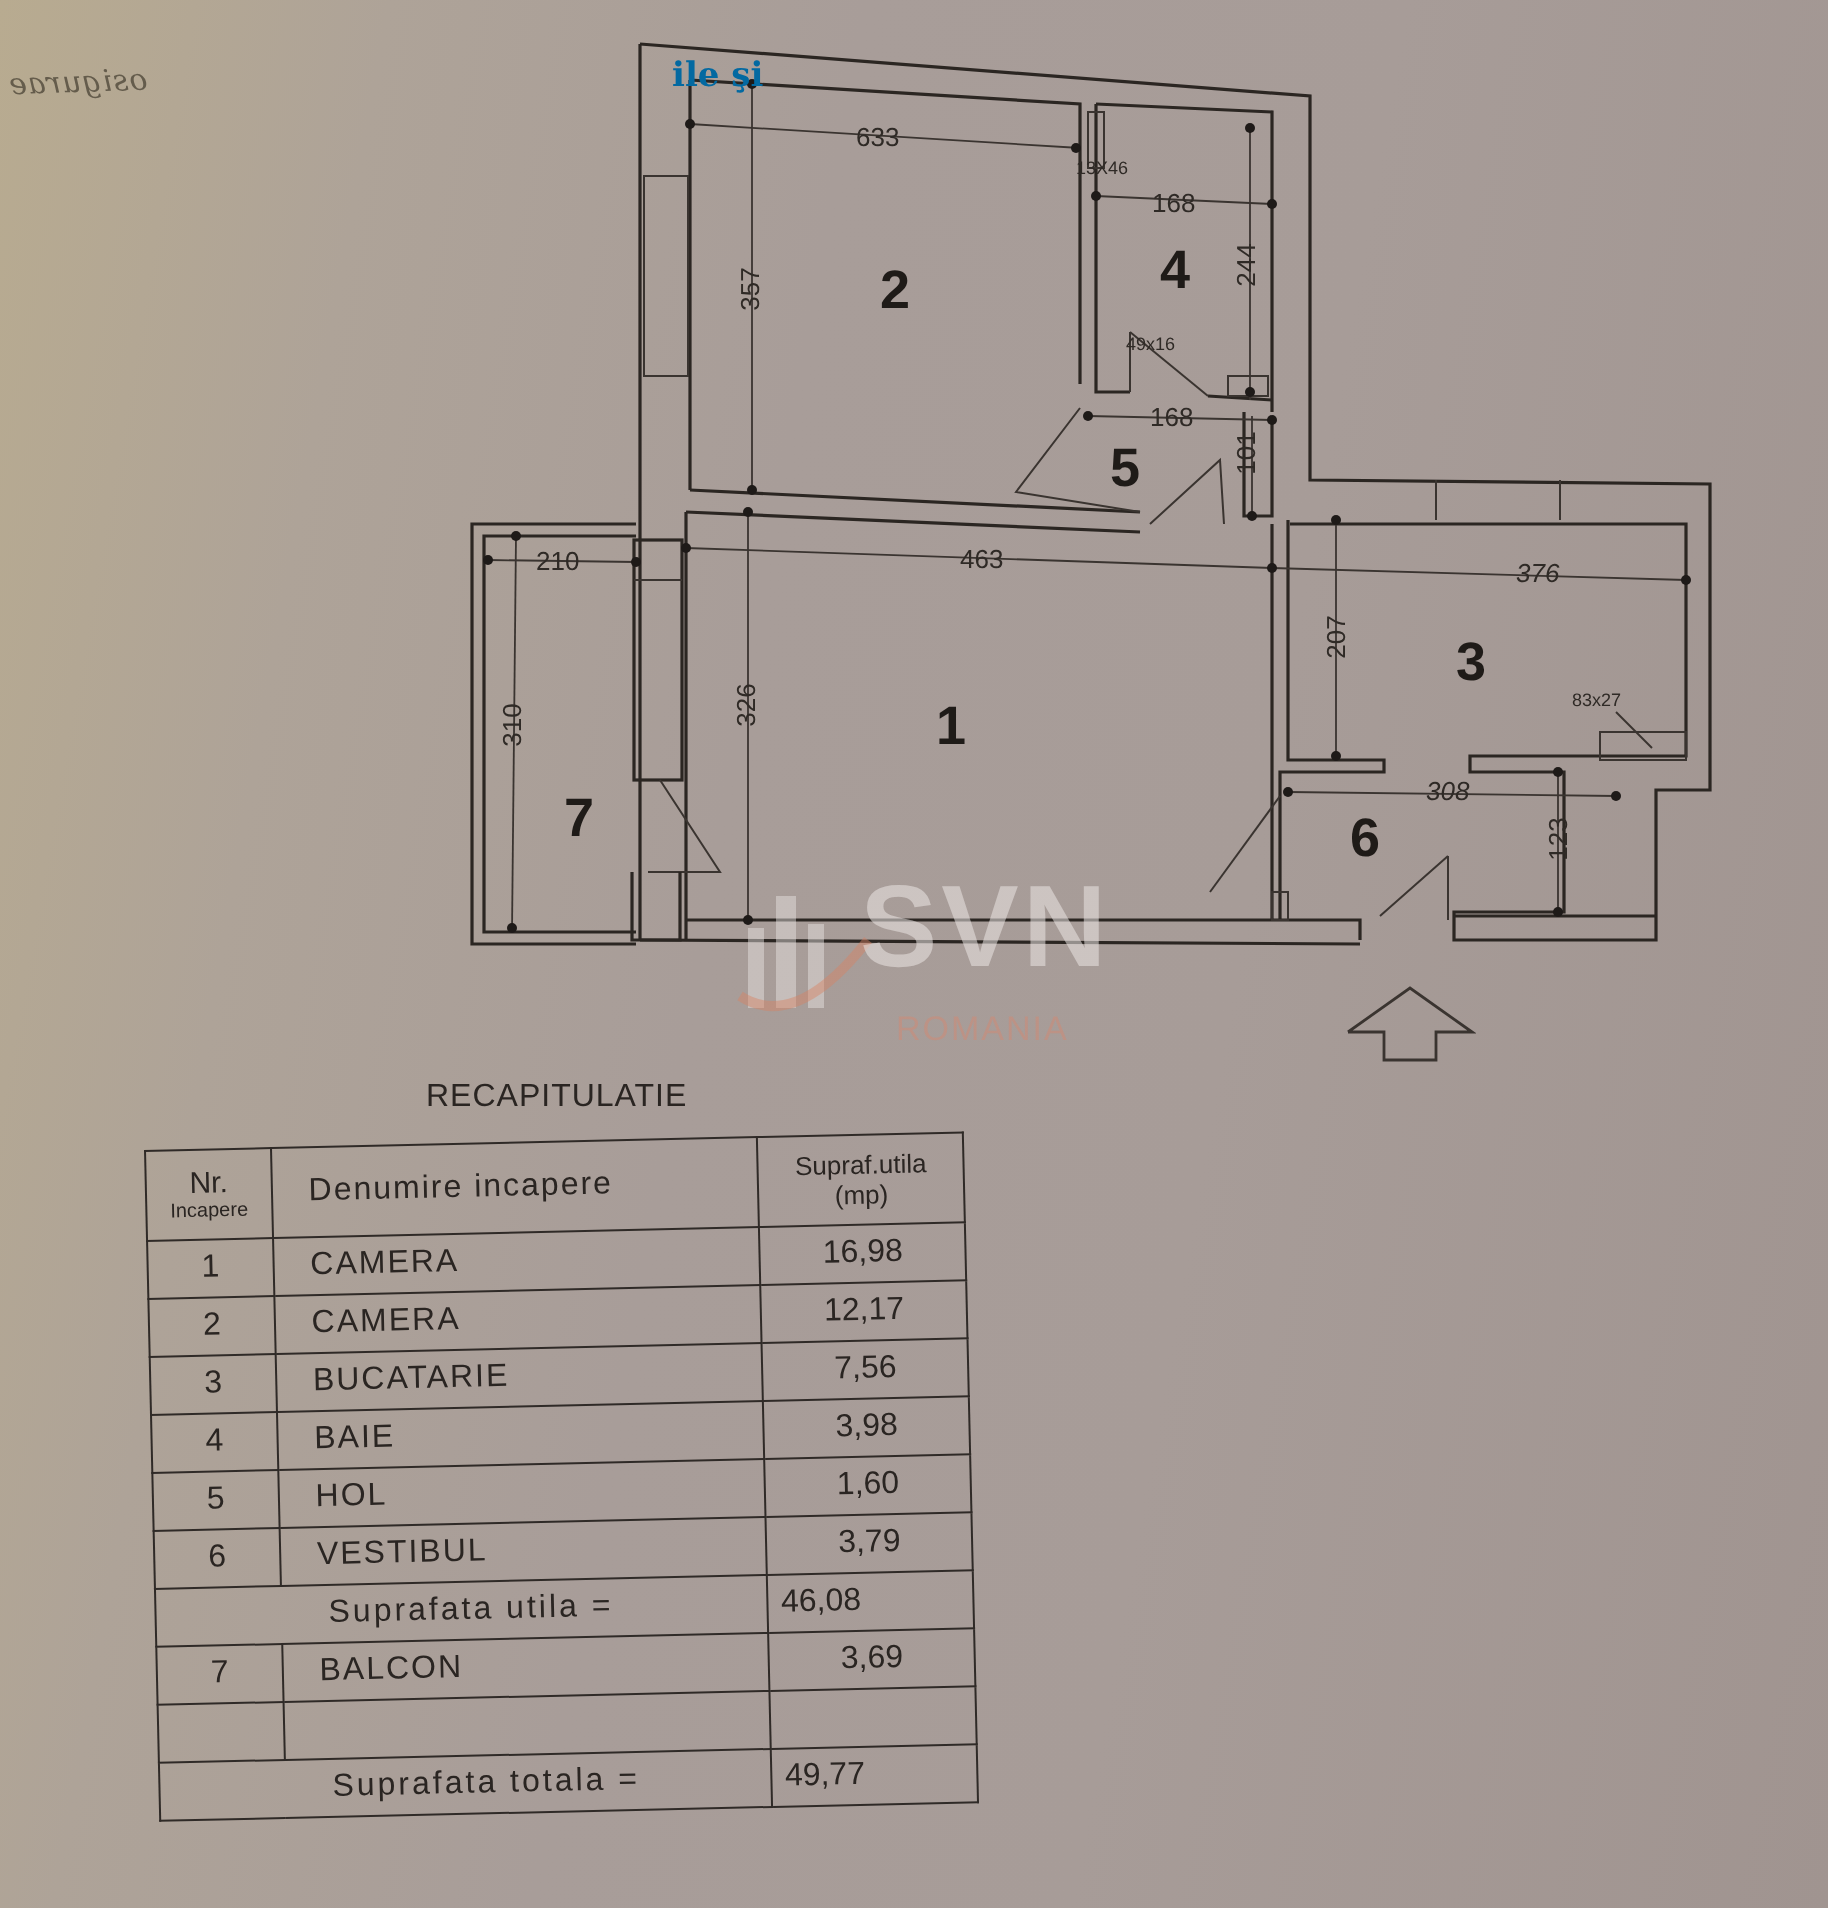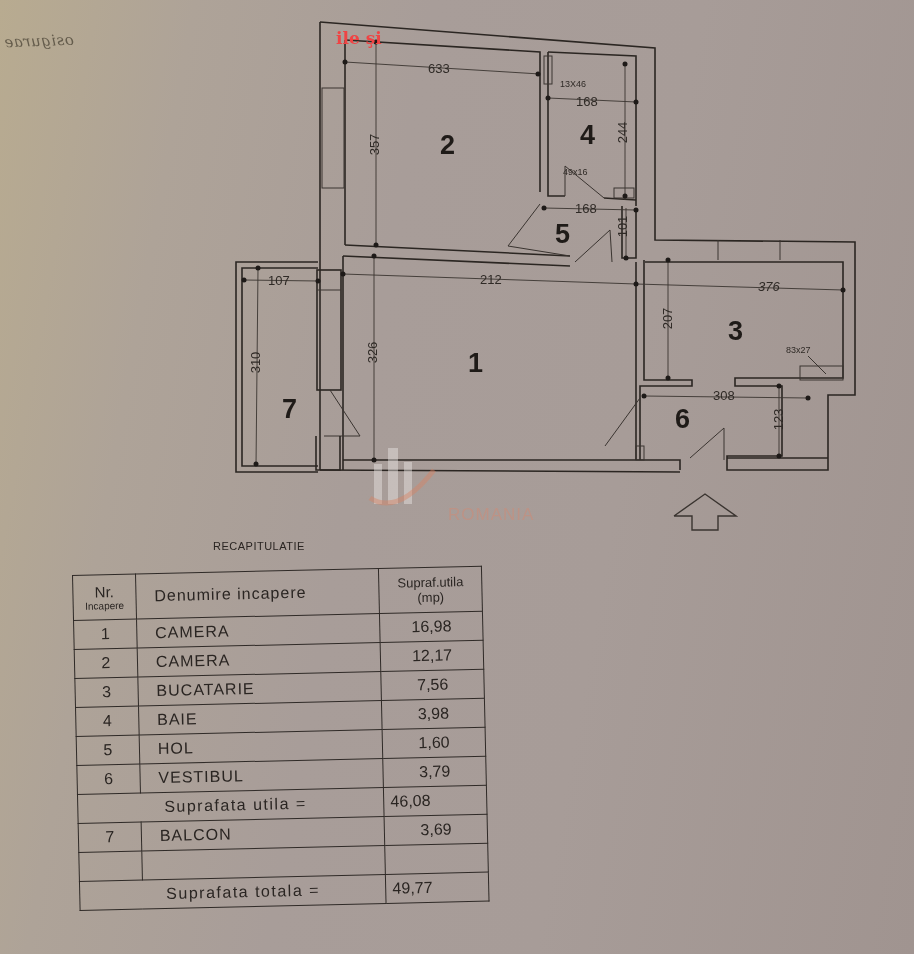--- a/index.html
+++ b/index.html
@@ -18,26 +18,26 @@
   }
   .plan-svg { position: absolute; left: 0; top: 0; }
   .wall { fill: none; stroke: #2b2622; stroke-width: 1.6; }
   .thin { fill: none; stroke: #3a3430; stroke-width: 1; }
   .dim { fill: none; stroke: #3a3430; stroke-width: 0.9; }
   .dot { fill: #1e1a18; }
   .dim-label { position: absolute; font-size: 13px; color: #2f2a26; background: transparent; line-height: 1; }
   .dim-label.vert { transform: rotate(-90deg); transform-origin: center; }
   .dim-label.small { font-size: 9px; }
   .room-num { position: absolute; font-size: 27px; font-weight: bold; color: #1f1b18; line-height: 1; }
-  .corner-text { position: absolute; left: 336px; top: 28px; font-family: "DejaVu Serif", serif; font-size: 17px; font-weight: bold; color: #ef4444; }
+  .corner-text { position: absolute; left: 336px; top: 28px; font-family: "DejaVu Serif", serif; font-size: 17px; font-weight: bold; color: #0369a1; }
   .watermark { position: absolute; left: 340px; top: 435px; width: 260px; height: 95px; pointer-events: none; }
   .wm-text { position: absolute; left: 90px; top: 0; font-size: 58px; font-weight: bold; color: rgba(235,230,228,0.55); letter-spacing: 2px; line-height: 1; }
   .wm-sub { position: absolute; left: 108px; top: 70px; font-size: 17px; color: rgba(215,135,110,0.45); letter-spacing: 1px; }
   .wm-bars { position: absolute; left: 28px; top: 5px; }
-  .recap-title { position: absolute; left: 213px; top: 540px; font-size: 11px; color: #2a2522; letter-spacing: 0.5px; }
+  .recap-title { position: absolute; left: 213px; top: 540px; font-size: 16px; color: #2a2522; letter-spacing: 0.5px; }
   .recap-table {
     position: absolute; left: 72px; top: 575px; width: 410px;
     border-collapse: collapse; transform: rotate(-1.3deg); transform-origin: left top;
     font-size: 16px; color: #2a2522;
   }
   .recap-table td, .recap-table th { border: 1.3px solid #2f2a27; padding: 0 6px; height: 28px; font-weight: normal; }
   .recap-table th { height: 44px; }
   .c-nr { width: 50px; text-align: center; }
   .c-name { width: 220px; text-align: left; padding-left: 18px !important; letter-spacing: 1px; }
   .c-area { width: 90px; text-align: center; }
@@ -159,44 +159,45 @@
   <div class="room-num" style="left:555px;top:221px;">5</div>
   <div class="room-num" style="left:675px;top:406px;">6</div>
   <div class="room-num" style="left:282px;top:396px;">7</div>
 
   <div class="dim-label" style="left:428px;top:62px;">633</div>
   <div class="dim-label vert" style="left:364px;top:138px;">357</div>
   <div class="dim-label" style="left:576px;top:95px;">168</div>
   <div class="dim-label vert" style="left:612px;top:126px;">244</div>
   <div class="dim-label" style="left:575px;top:202px;">168</div>
   <div class="dim-label vert" style="left:612px;top:220px;">101</div>
-  <div class="dim-label" style="left:480px;top:273px;">212</div>
+  <div class="dim-label" style="left:480px;top:273px;">463</div>
   <div class="dim-label vert" style="left:362px;top:346px;">326</div>
-  <div class="dim-label" style="left:268px;top:274px;">107</div>
+  <div class="dim-label" style="left:268px;top:274px;">210</div>
   <div class="dim-label vert" style="left:245px;top:356px;">310</div>
   <div class="dim-label" style="left:758px;top:280px;font-style:italic;">376</div>
   <div class="dim-label vert" style="left:657px;top:312px;">207</div>
-  <div class="dim-label" style="left:713px;top:389px;">308</div>
+  <div class="dim-label" style="left:713px;top:389px;font-style:italic;">308</div>
   <div class="dim-label vert" style="left:768px;top:413px;">123</div>
 
-  <div class="dim-label small" style="left:560px;top:80px;">13X46</div>
+  <div class="dim-label small" style="left:538px;top:80px;">13X46</div>
   <div class="dim-label small" style="left:563px;top:168px;">49x16</div>
   <div class="dim-label small" style="left:786px;top:346px;">83x27</div>
 
   <svg class="arrow-icon" width="66" height="40">
     <polyline class="thin" points="2,24 33,2 64,24 46,24 46,38 20,38 20,24 2,24" style="stroke-width:1.4;"></polyline>
   </svg>
 
   <div class="watermark">
     <svg class="wm-bars" width="70" height="70">
       <rect x="6" y="24" width="8" height="40" fill="rgba(235,230,228,0.45)"></rect>
       <rect x="20" y="8" width="10" height="56" fill="rgba(235,230,228,0.45)"></rect>
       <rect x="36" y="22" width="8" height="42" fill="rgba(235,230,228,0.45)"></rect>
       <path d="M2,58 Q30,76 66,30" fill="none" stroke="rgba(215,130,100,0.45)" stroke-width="5"></path>
     </svg>
+    <div class="wm-text">SVN</div>
     <div class="wm-sub">ROMANIA</div>
   </div>
 
   <div class="recap-title">RECAPITULATIE</div>
 
   <table class="recap-table">
     <tbody>
         <tr>
       <th class="c-nr">
         <span class="th-nr-top">Nr.</span>

